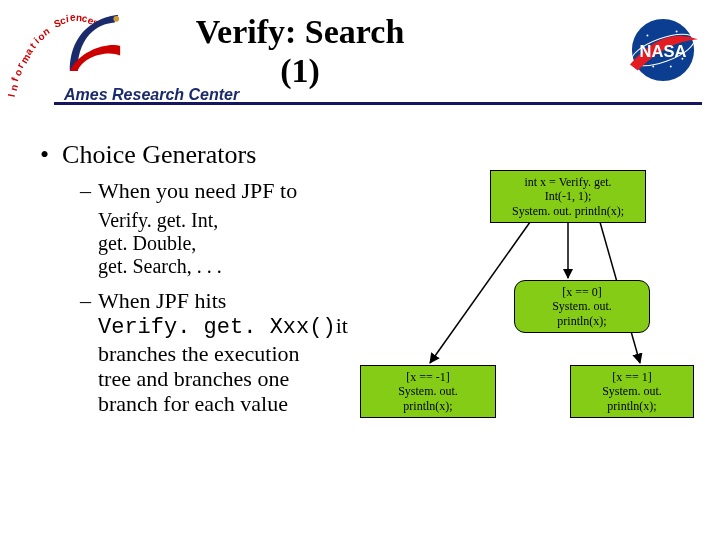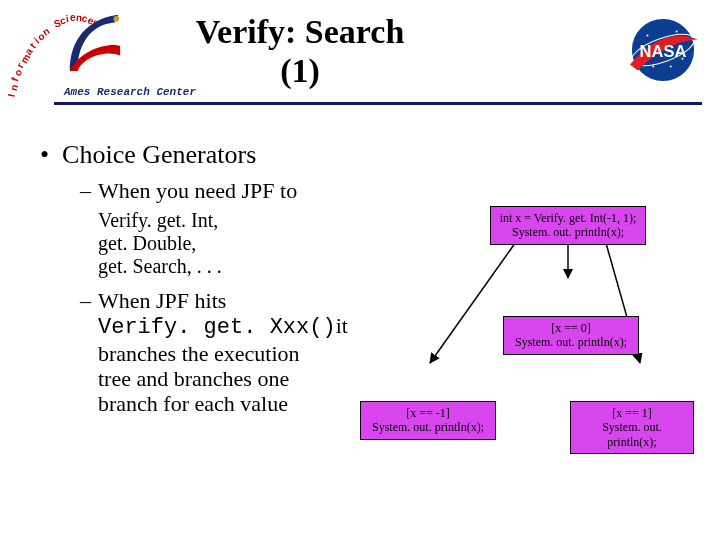--- a/index.html
+++ b/index.html
@@ -35,22 +35,22 @@
   }
   .ames-swoosh {
     position: absolute;
     left: 56px; top: 4px;
     width: 58px; height: 64px;
   }
   .ames-text {
     position: absolute;
     left: 54px;
     top: 78px;
-    font-family: Liberation Mono, monospace;
-    font-size: 11px;
+    font-family: Liberation Sans, sans-serif;
+    font-size: 16px;
     font-weight: bold;
     font-style: italic;
     color: #1b2a6b;
     white-space: nowrap;
   }
   .ames-arc {
     position: absolute;
     left: -6px;
     top: -4px;
     width: 120px;
@@ -113,29 +113,28 @@
     position: absolute;
     top: 170px;
     left: 430px;
     width: 280px;
     height: 270px;
     font-family: "Times New Roman", serif;
     font-size: 12px;
   }
   .dbox {
     position: absolute;
-    background: #d946ef;
+    background: #84cc16;
     border: 1px solid #000;
     text-align: center;
-    padding: 4px 6px;
+    padding: 4px 20px;
     line-height: 1.2;
-    margin-top: 36px;
   }
   .box-root { left: 60px;  top: 0px;   width: 156px; }
-  .box-mid  { left: 73px;  top: 110px; width: 136px; }
+  .box-mid  { left: 84px;  top: 110px; width: 136px; border-radius: 11px; }
   .box-l    { left: -70px; top: 195px; width: 136px; }
   .box-r    { left: 140px; top: 195px; width: 124px; }
   svg.connectors {
     position: absolute;
     left: -70px;
     top: 0;
     width: 350px;
     height: 240px;
     overflow: visible;
   }

